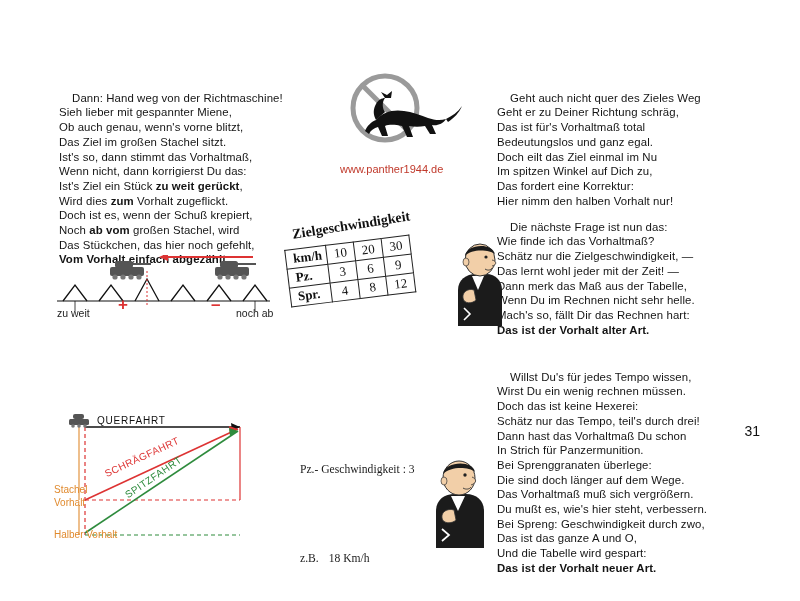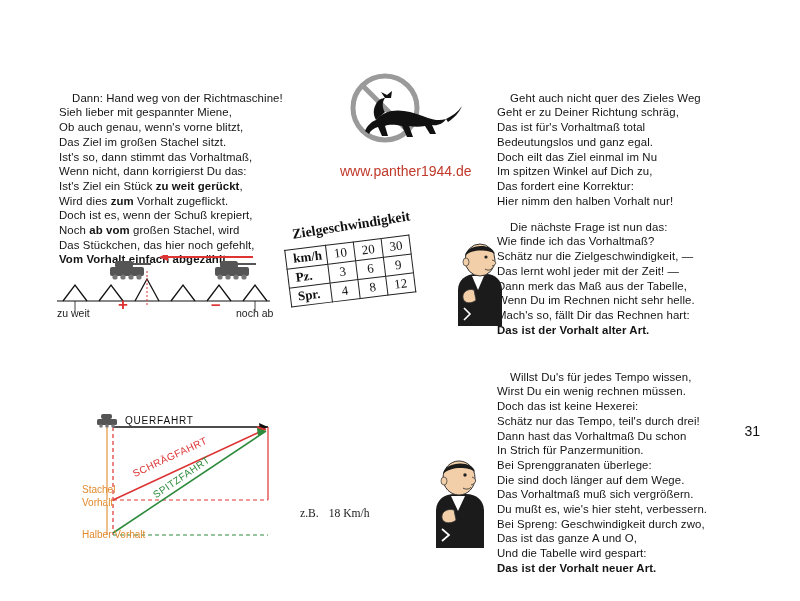--- a/index.html
+++ b/index.html
@@ -26,21 +26,21 @@
   #col-left-1{left:59px;top:76px;}
   #col-right-1{left:497px;top:76px;}
   #col-right-2{left:497px;top:205px;}
   #col-right-3{left:497px;top:355px;}
 
   
   #logo-wrap{position:absolute;left:340px;top:68px;width:130px;height:115px;}
   #logo-wrap svg{position:absolute;left:0;top:0;}
   #logo-caption{
     position:absolute;left:0;top:95px;width:130px;
-    font-size:14px;color:#c0392b;font-family:"Liberation Sans", sans-serif;
+    font-size:11px;color:#c0392b;font-family:"Liberation Sans", sans-serif;
   }
 
   
   #fig1{position:absolute;left:55px;top:255px;width:260px;height:75px;}
   #fig1 .cap{
     position:absolute;font-size:10.5px;color:#222;
     font-family:"Liberation Sans", sans-serif;
   }
   #fig1 .plus{position:absolute;color:#d33;font-size:17px;font-weight:bold;}
   #fig1 .minus{position:absolute;color:#d33;font-size:17px;font-weight:bold;}
@@ -60,21 +60,21 @@
     border-collapse:collapse;margin-top:10px;
     font-family:"Liberation Serif", serif;font-size:13px;color:#111;
   }
   table.zg td,table.zg th{
     border:1px solid #222;padding:1px 7px;text-align:center;font-weight:normal;
     height:16px;
   }
   table.zg th.rowhead,table.zg td.rowhead{text-align:left;font-weight:bold;padding-right:4px;}
 
   
-  #fig2{position:absolute;left:55px;top:405px;width:250px;height:145px;margin-left:28px;}
+  #fig2{position:absolute;left:55px;top:405px;width:250px;height:145px;}
   #fig2 .lbl{position:absolute;font-size:10px;font-family:"Liberation Sans", sans-serif;}
 
   
   #formula{
     position:absolute;left:300px;top:432px;width:170px;
     font-family:"Liberation Serif", serif;font-size:11.6px;line-height:15px;
     color:#1b1b1b;white-space:pre;
   }
 
   
@@ -294,20 +294,21 @@
     </svg>
     <div class="lbl" style="left:42px;top:10px;letter-spacing:.8px;color:#111;">QUERFAHRT</div>
     <div class="lbl" style="left:48px;top:64px;color:#d33;transform:rotate(-25deg);transform-origin:left top;letter-spacing:.5px;">SCHRÄGFAHRT</div>
     <div class="lbl" style="left:68px;top:86px;color:#2e8b3d;transform:rotate(-34deg);transform-origin:left top;letter-spacing:.5px;">SPITZFAHRT</div>
     <div class="lbl" style="left:-1px;top:79px;color:#e08a2e;">Stachel</div>
     <div class="lbl" style="left:-1px;top:92px;color:#e08a2e;">Vorhalt</div>
     <div class="lbl" style="left:-1px;top:124px;color:#e08a2e;text-align:right;">Halber Vorhalt</div>
   </div>
 
   <div id="formula">
+    <div>Pz.- Geschwindigkeit : 3</div>
     <div style="height:14px;"></div>
     <div style="display:flex;gap:10px;">
       <span>z.B.</span>
       <span>18 Km/h</span>
     </div>
     
     
   </div>
 
   <div class="soldier" style="left:428px;top:455px;">

